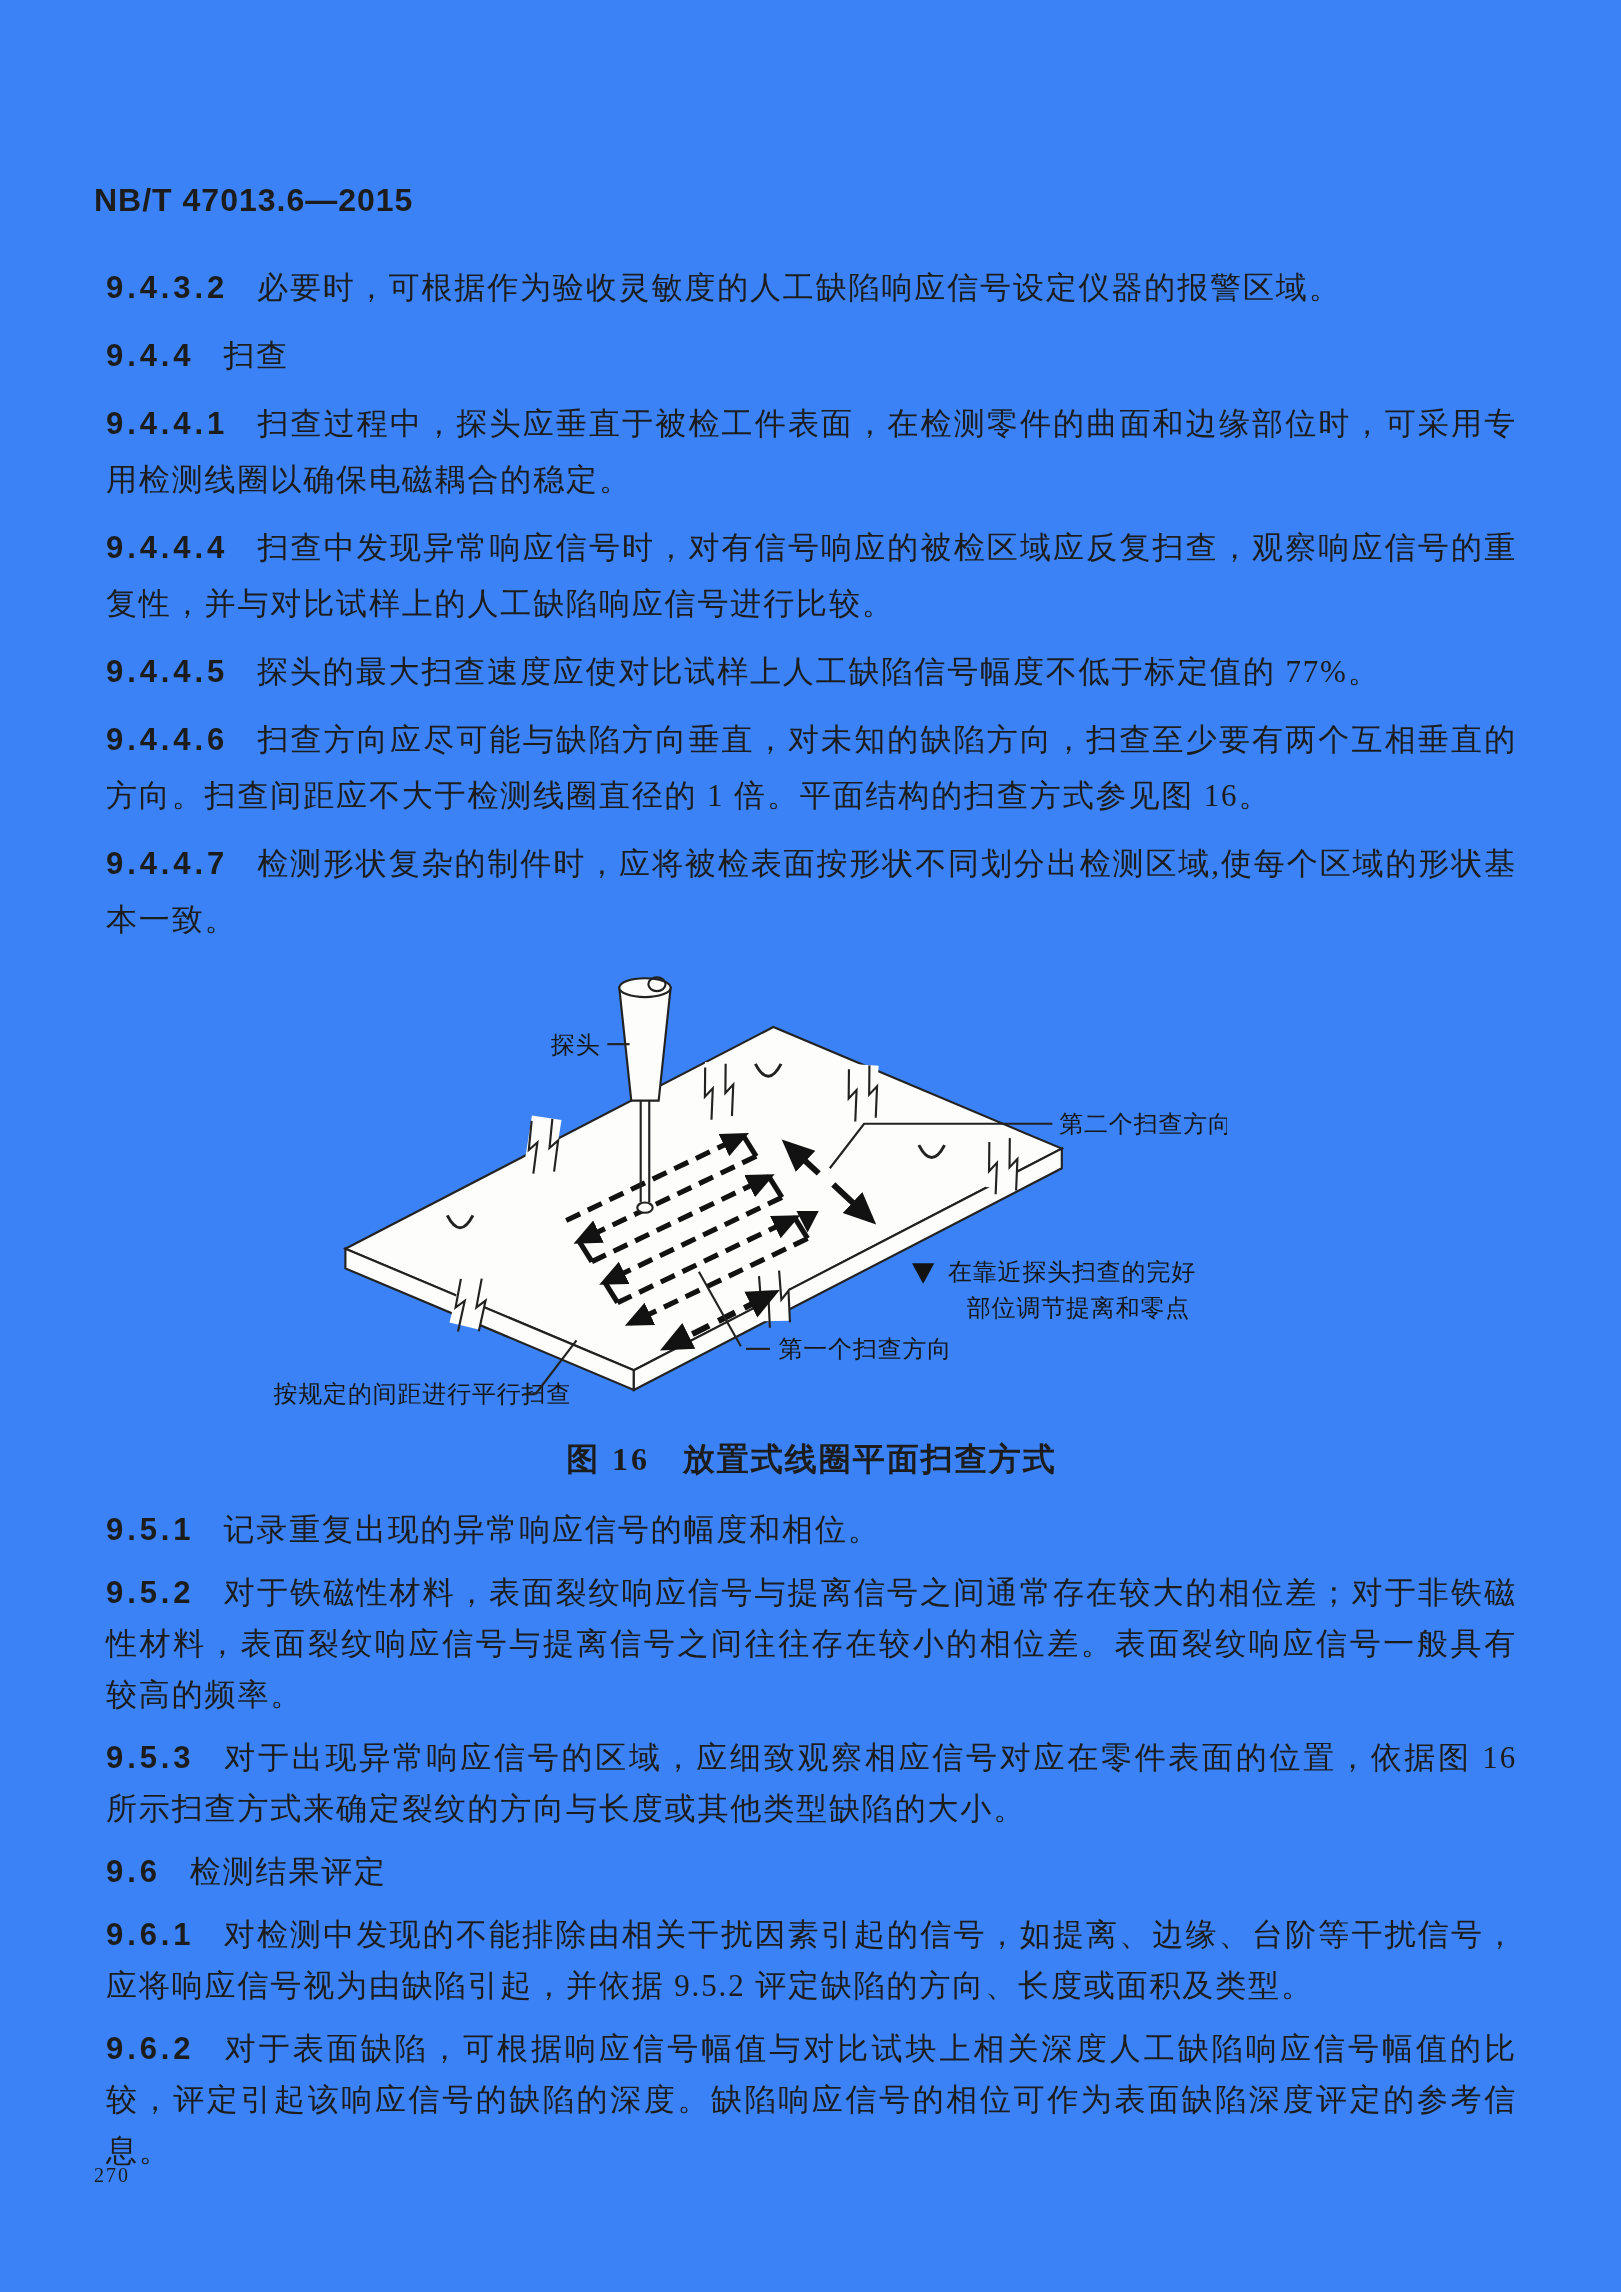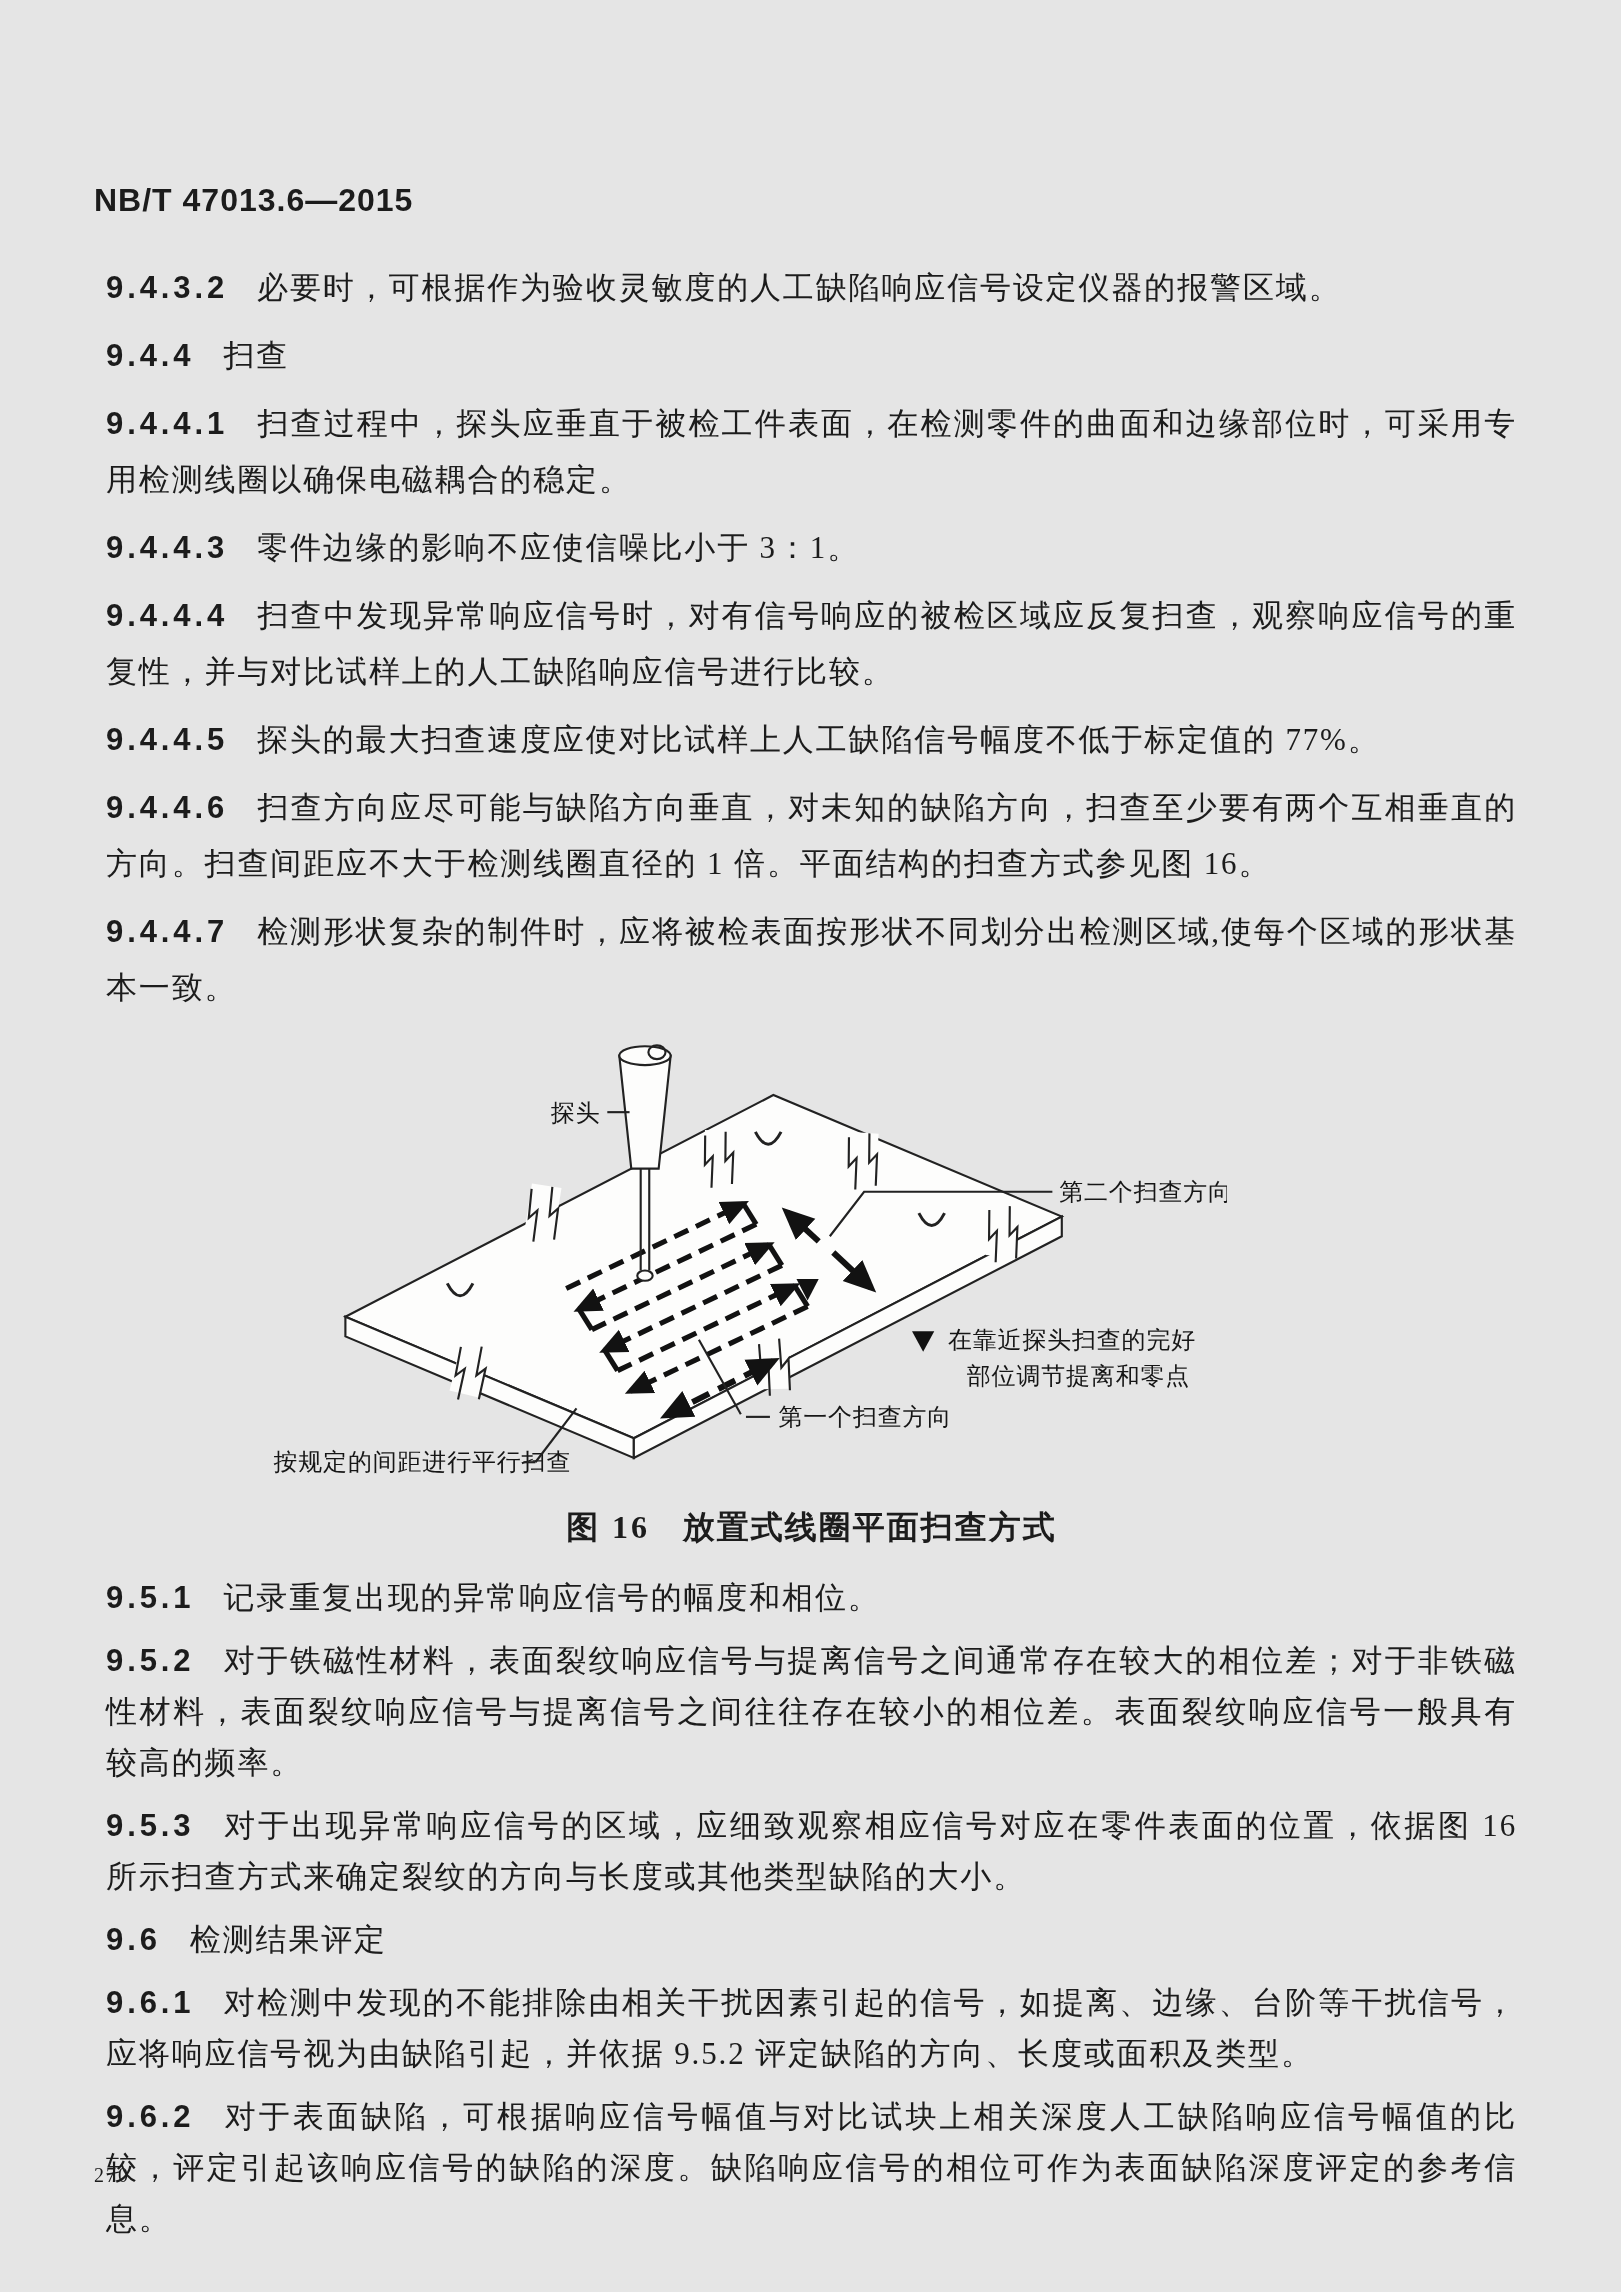--- a/index.html
+++ b/index.html
@@ -4,21 +4,21 @@
 <style>
   html,body{margin:0;padding:0;}
   body{
     width:1621px;height:2293px;
     background:#fafaf8;
     font-family:"Liberation Serif","DejaVu Serif",serif;
     color:#1c1c1c;
     position:relative;
     overflow:hidden;
   }
-  .page{position:absolute;inset:0;background:#e5e5e5;}
+  .page{position:absolute;inset:0;background:#3b82f6;}
   .content{padding:182px 92px 0 94px;}
   .std-no{
     font-family:"Liberation Sans","DejaVu Sans",sans-serif;
     font-weight:bold;font-size:32px;letter-spacing:1px;
   }
   .body-text{margin-top:41px;}
   p.clause{
     font-size:31px;line-height:56px;margin:12px;
     text-align:justify;letter-spacing:0.06em;
   }
@@ -63,21 +63,20 @@
 
 <div class="page">
   <div class="content">
 
     <div class="std-no">NB/T 47013.6—2015</div>
 
     <div class="body-text">
       <p class="clause"><span class="num">9.4.3.2</span><span class="bodytxt">必要时，可根据作为验收灵敏度的人工缺陷响应信号设定仪器的报警区域。</span></p>
       <p class="clause heading"><span class="num">9.4.4</span><span class="bodytxt">扫查</span></p>
       <p class="clause"><span class="num">9.4.4.1</span><span class="bodytxt">扫查过程中，探头应垂直于被检工件表面，在检测零件的曲面和边缘部位时，可采用专用检测线圈以确保电磁耦合的稳定。</span></p>
-      <p class="clause"><span class="num">9.4.4.3</span><span class="bodytxt">零件边缘的影响不应使信噪比小于 3：1。</span></p>
       <p class="clause"><span class="num">9.4.4.4</span><span class="bodytxt">扫查中发现异常响应信号时，对有信号响应的被检区域应反复扫查，观察响应信号的重复性，并与对比试样上的人工缺陷响应信号进行比较。</span></p>
       <p class="clause"><span class="num">9.4.4.5</span><span class="bodytxt">探头的最大扫查速度应使对比试样上人工缺陷信号幅度不低于标定值的 77%。</span></p>
       <p class="clause"><span class="num">9.4.4.6</span><span class="bodytxt">扫查方向应尽可能与缺陷方向垂直，对未知的缺陷方向，扫查至少要有两个互相垂直的方向。扫查间距应不大于检测线圈直径的 1 倍。平面结构的扫查方式参见图 16。</span></p>
       <p class="clause"><span class="num">9.4.4.7</span><span class="bodytxt">检测形状复杂的制件时，应将被检表面按形状不同划分出检测区域,使每个区域的形状基本一致。</span></p>
     </div>
 
     <div class="figure-block">
       <svg width="1010" viewBox="0 0 1180 545">
         <defs>
           <marker id="ah" markerWidth="6" markerHeight="6" viewBox="0 0 10 10" refX="7" refY="5" orient="auto-start-reverse">

